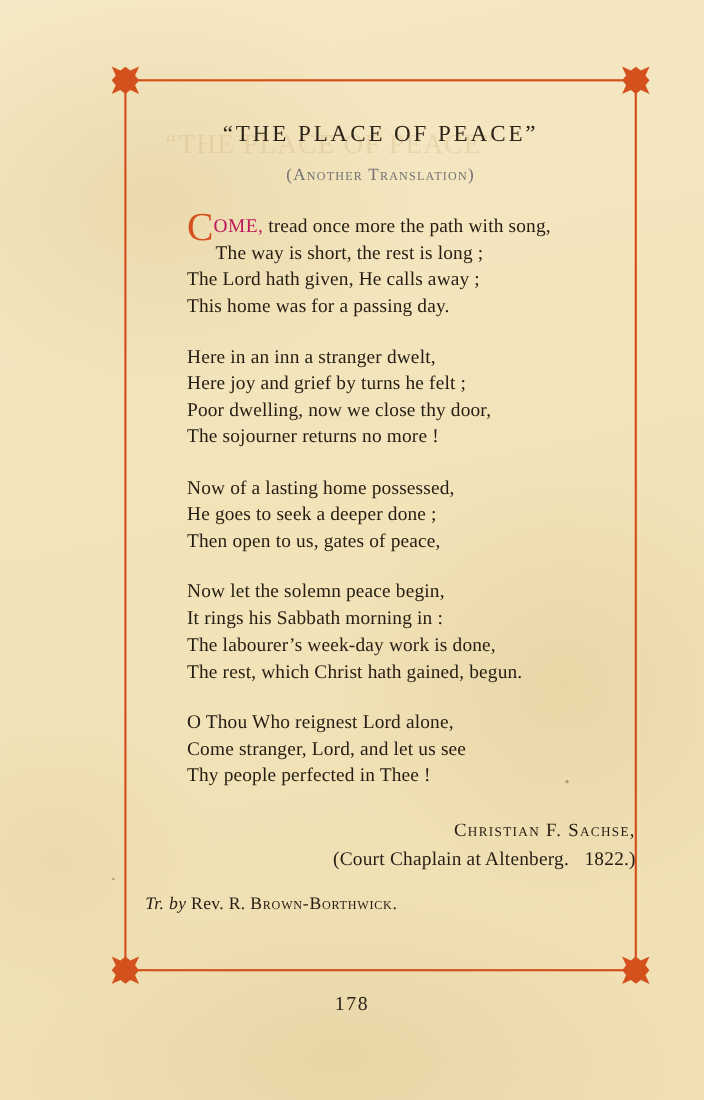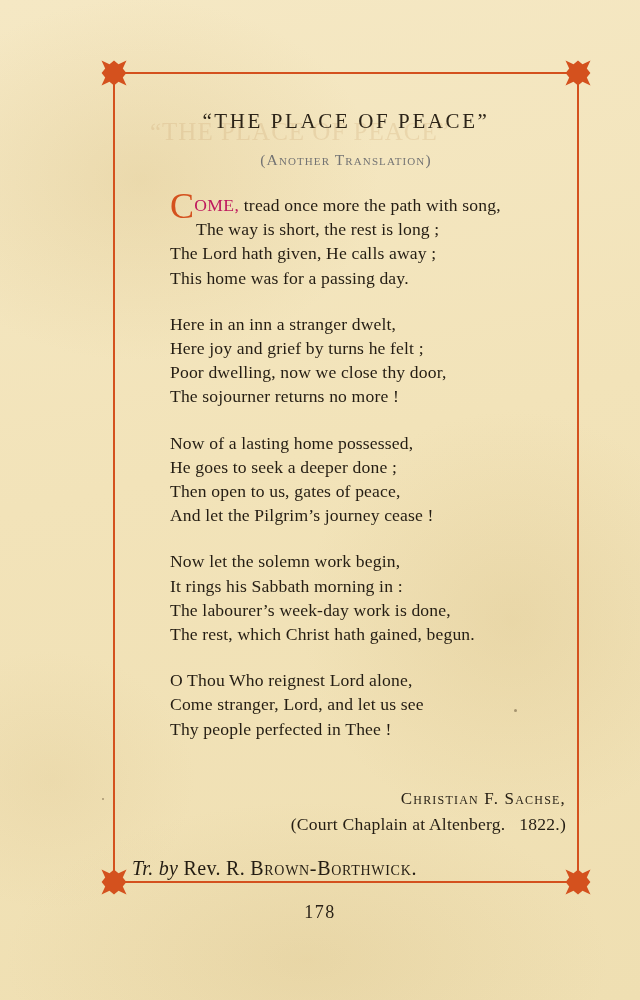--- a/index.html
+++ b/index.html
@@ -129,41 +129,40 @@
     margin-top: -2px;
     margin-right: 0px;
     font-family: "Liberation Serif", "DejaVu Serif", serif;
   }
   .redcaps {
     color: #be185d;
     letter-spacing: 0.4px;
   }
 
   .attribution {
-    margin-top: 48px;
+    margin-top: 28px;
     text-align: right;
-    padding-right: 12px;
     color: #241d13;
   }
   .attrib-author {
     font-size: 17px;
     font-variant: small-caps;
     letter-spacing: 1.2px;
   }
   .attrib-note {
     font-size: 17.6px;
     margin-top: 5px;
     letter-spacing: 0.2px;
   }
   .attrib-year { margin-left: 14px; }
 
   .translator {
     margin-top: 22px;
     padding-left: 18px;
-    font-size: 20px;
+    font-size: 16px;
     color: #241d13;
     letter-spacing: 0.3px;
   }
   .translator .tr-italic { font-style: italic; }
   .translator .tr-smallcaps { font-variant: small-caps; letter-spacing: 0.7px; }
 
   .page-number {
     position: absolute;
     left: 0;
     top: 890px;
@@ -236,25 +235,24 @@
       <div class="line">Here in an inn a stranger dwelt,</div>
       <div class="line">Here joy and grief by turns he felt ;</div>
       <div class="line">Poor dwelling, now we close thy door,</div>
       <div class="line">The sojourner returns no more !</div>
     </div>
 
     <div class="stanza">
       <div class="line">Now of a lasting home possessed,</div>
       <div class="line">He goes to seek a deeper done ;</div>
       <div class="line">Then open to us, gates of peace,</div>
-      <div class="line">And let the Pilgrim’s journey cease !</div>
-    </div>
-
-    <div class="stanza">
-      <div class="line">Now let the solemn work begin,</div>
+    </div>
+
+    <div class="stanza">
+      <div class="line">Now let the solemn peace begin,</div>
       <div class="line">It rings his Sabbath morning in :</div>
       <div class="line">The labourer’s week-day work is done,</div>
       <div class="line">The rest, which Christ hath gained, begun.</div>
     </div>
 
     <div class="stanza">
       <div class="line">O Thou Who reignest Lord alone,</div>
       <div class="line">Come stranger, Lord, and let us see</div>
       <div class="line">Thy people perfected in Thee !</div>
     </div>

